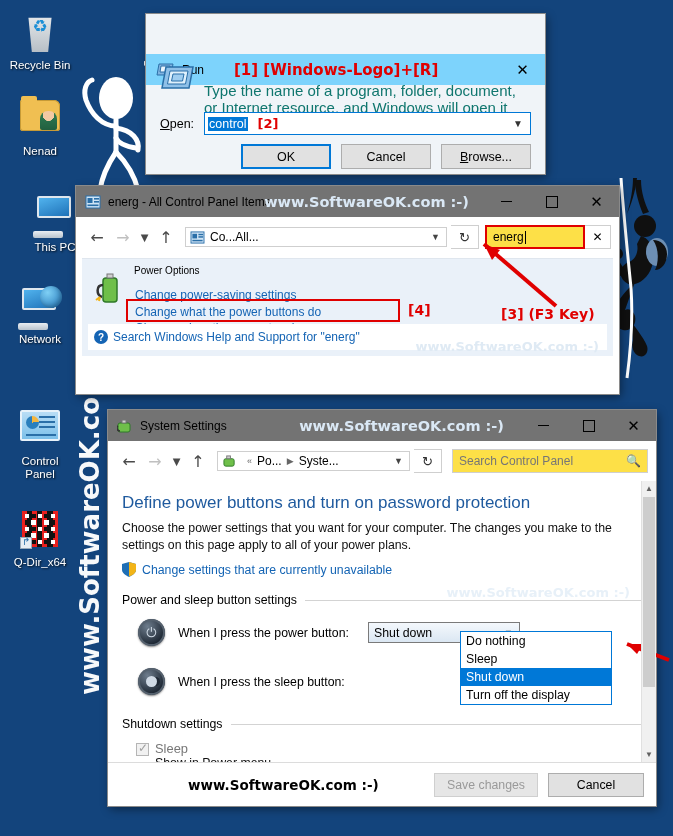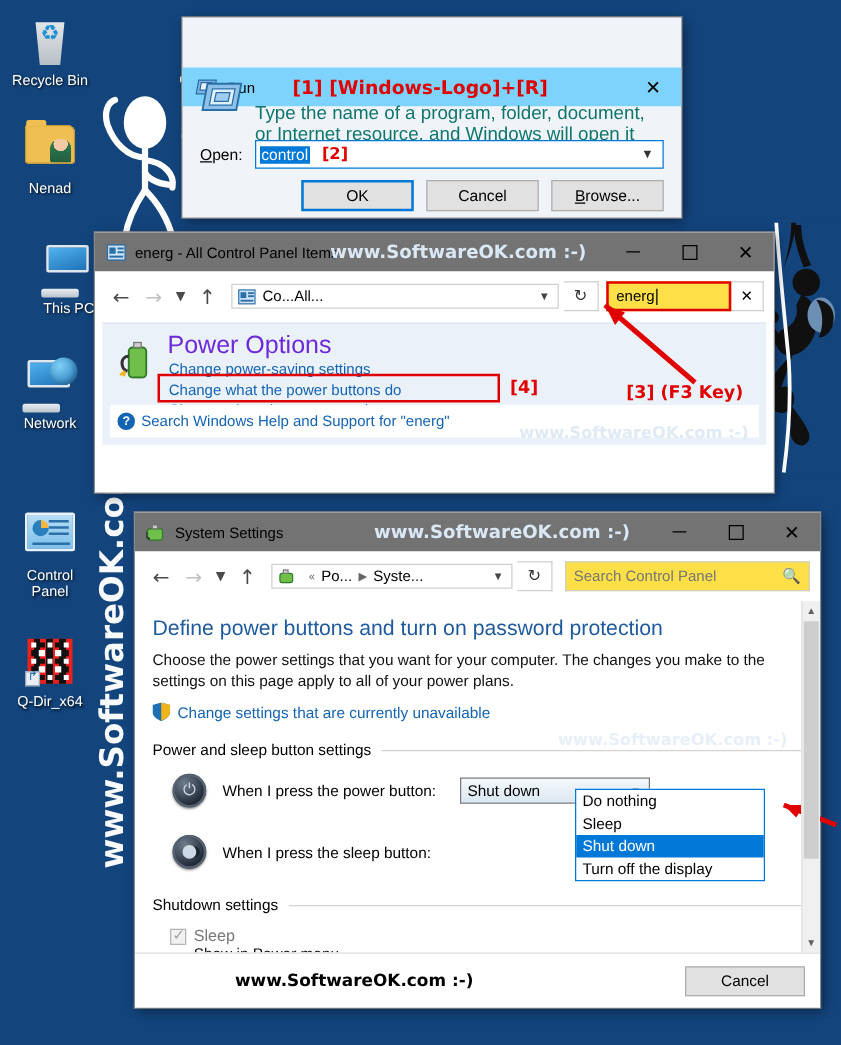--- a/index.html
+++ b/index.html
@@ -127,21 +127,21 @@
      font-size:13px;color:#333; font-family:"DejaVu Sans", sans-serif;}
   .srch { width:118px; height:24px; border:1px solid #cfcfcf; background:#fde047; display:flex; align-items:center;
      padding:0 6px; font-size:12px; margin-left:6px; position:relative; }
   .srch.hl { border:2px solid #e00000; }
   .srch .caret { width:1px;height:13px;background:#000;margin-left:1px; }
   .srch .mag { position:absolute; right:6px; color:#555; font-size:12px; }
   .srch .ph { color:#767676; }
 
   #cpanel .results { position:absolute; left:6px; right:6px; top:72px; bottom:38px; background:#eaf1f9; border-top:1px solid #dfe6ee;}
   #cpanel .po-icon { position:absolute; left:12px; top:10px; width:32px; height:34px; }
-  #cpanel .po-title { position:absolute; left:52px; top:6px; font-size:20px; color:#6d28d9; }
+  #cpanel .po-title { position:absolute; left:52px; top:6px; font-size:10px; color:#000000; }
   #cpanel .po-links { position:absolute; left:53px; top:28px; font-size:12px; line-height:16.5px; }
   #cpanel .po-links a { color:#1464b4; text-decoration:none; display:block; }
   #cpanel .po-links a.u { text-decoration:underline; }
   #cpanel .sep { position:absolute; left:8px; right:8px; top:89px; height:1px; background:#cfd9e4; }
   #cpanel .helprow { position:absolute; left:6px; right:6px; bottom:6px; height:26px; display:flex; align-items:center;
      background:#fff; padding-left:6px; }
   #cpanel .helprow .q { width:14px;height:14px;border-radius:50%;background:#1464b4;color:#fff;font-size:10px;font-weight:bold;
      display:flex;align-items:center;justify-content:center;margin-right:5px; }
   #cpanel .helprow a { color:#1464b4; font-size:12px; text-decoration:none; }
   #cpanel .botwm { position:absolute; right:14px; bottom:40px; color:#dfeaf4; font-weight:bold; font-size:13px;
@@ -527,15 +527,16 @@
   <div class="redtag" style="left:450px; top:222px;">[5]</div>
 
   <div class="scroll">
     <div class="ar">▲</div>
     <div class="thumb"></div>
     <div class="ar" style="position:absolute; bottom:0; left:0; right:0;">▼</div>
   </div>
 
   <div class="footer">
     <div class="fwm">www.SoftwareOK.com :-)</div>
+    <div class="sbtn dis">Save changes</div>
     <div class="sbtn">Cancel</div>
   </div>
 </div>
 
 </body></html>

